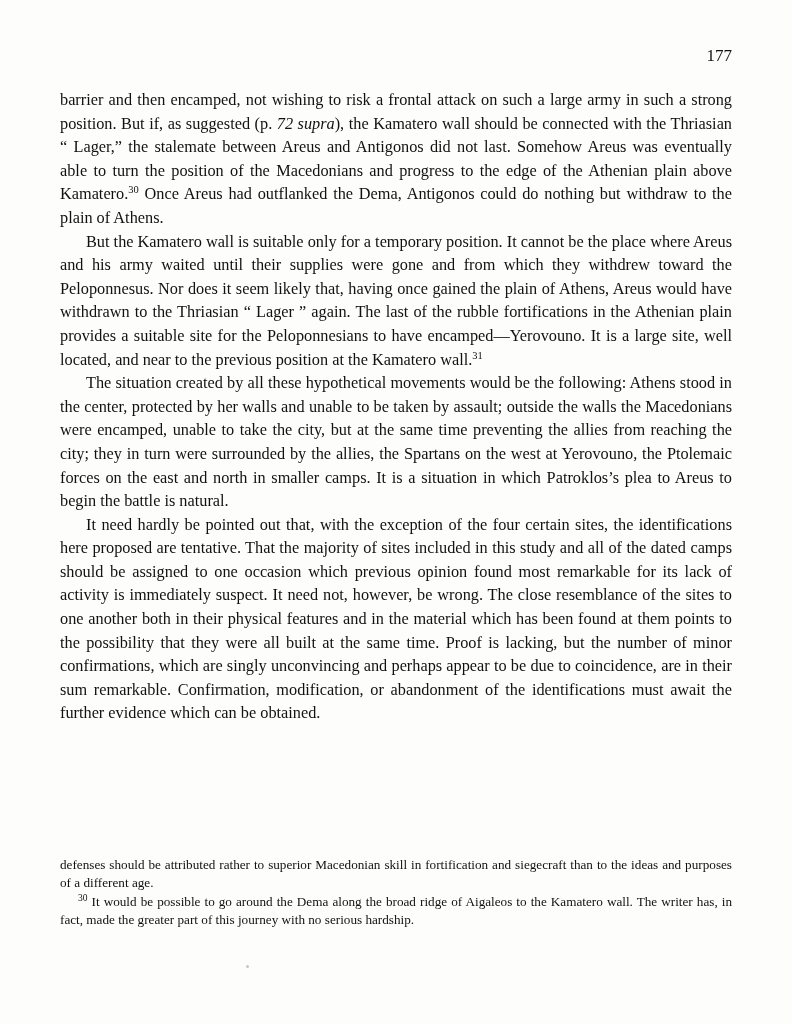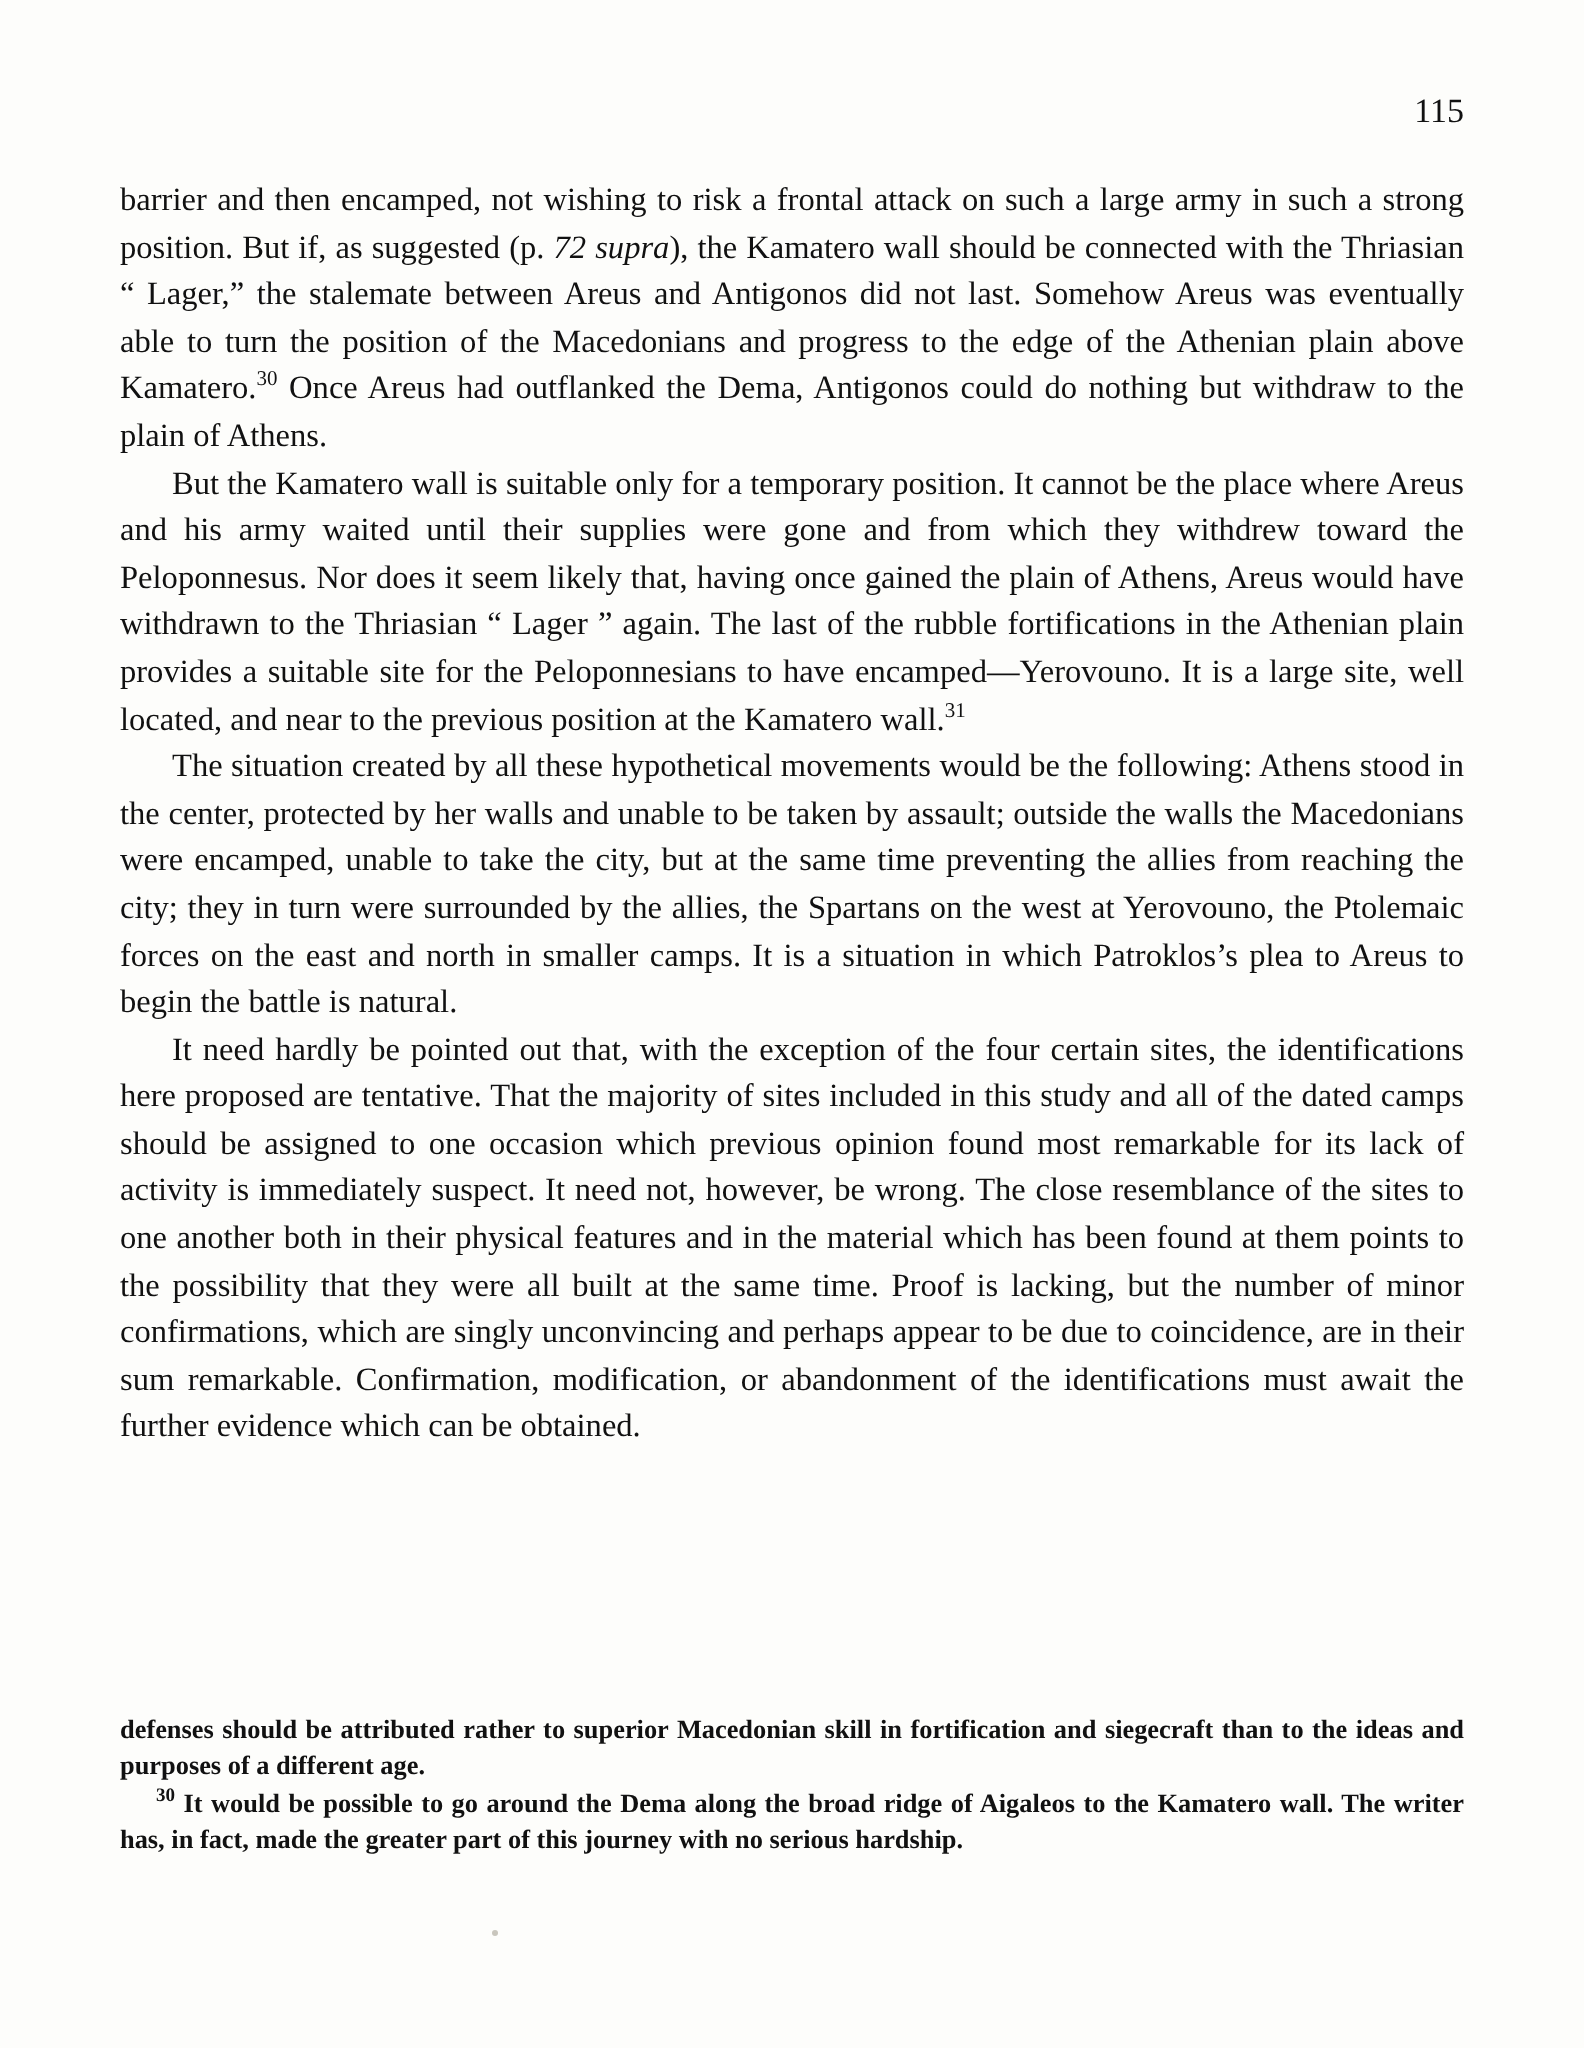--- a/index.html
+++ b/index.html
@@ -71,21 +71,20 @@
     font-style: italic;
   }
   .footnotes {
     position: absolute;
     left: 60px;
     top: 856px;
     width: 672px;
     font-size: 13.2px;
     line-height: 18.4px;
     text-align: justify;
-    font-weight: bold;
   }
   .footnotes p {
     margin: 0;
     text-indent: 0;
   }
   .footnotes p.indented {
     text-indent: 18px;
   }
   .footnotes .sup {
     font-size: 9.5px;
@@ -101,21 +100,21 @@
     background: #c9c6bd;
     border-radius: 50%;
   }
 </style>
 </head>
 <body>
 
 <div class="page">
 
   <div class="header">
-    <div class="folio">115</div>
+    <div class="folio">177</div>
   </div>
 
   <div class="body-text" id="body-text">
       <p class="first">barrier and then encamped, not wishing to risk a frontal attack on such a large army in such a strong position. But if, as suggested (p. <span class="ital">72 supra</span>), the Kamatero wall should be connected with the Thriasian “ Lager,” the stalemate between Areus and Antigonos did not last. Somehow Areus was eventually able to turn the position of the Macedonians and progress to the edge of the Athenian plain above Kamatero.<span class="sup">30</span> Once Areus had outflanked the Dema, Antigonos could do nothing but withdraw to the plain of Athens.</p>
       <p>But the Kamatero wall is suitable only for a temporary position. It cannot be the place where Areus and his army waited until their supplies were gone and from which they withdrew toward the Peloponnesus. Nor does it seem likely that, having once gained the plain of Athens, Areus would have withdrawn to the Thriasian “ Lager ” again. The last of the rubble fortifications in the Athenian plain provides a suitable site for the Peloponnesians to have encamped—Yerovouno. It is a large site, well located, and near to the previous position at the Kamatero wall.<span class="sup">31</span></p>
       <p>The situation created by all these hypothetical movements would be the following: Athens stood in the center, protected by her walls and unable to be taken by assault; outside the walls the Macedonians were encamped, unable to take the city, but at the same time preventing the allies from reaching the city; they in turn were surrounded by the allies, the Spartans on the west at Yerovouno, the Ptolemaic forces on the east and north in smaller camps. It is a situation in which Patroklos’s plea to Areus to begin the battle is natural.</p>
       <p>It need hardly be pointed out that, with the exception of the four certain sites, the identifications here proposed are tentative. That the majority of sites included in this study and all of the dated camps should be assigned to one occasion which previous opinion found most remarkable for its lack of activity is immediately suspect. It need not, however, be wrong. The close resemblance of the sites to one another both in their physical features and in the material which has been found at them points to the possibility that they were all built at the same time. Proof is lacking, but the number of minor confirmations, which are singly unconvincing and perhaps appear to be due to coincidence, are in their sum remarkable. Confirmation, modification, or abandonment of the identifications must await the further evidence which can be obtained.</p>
     </div>
 
   <div class="footnotes" id="footnotes">

